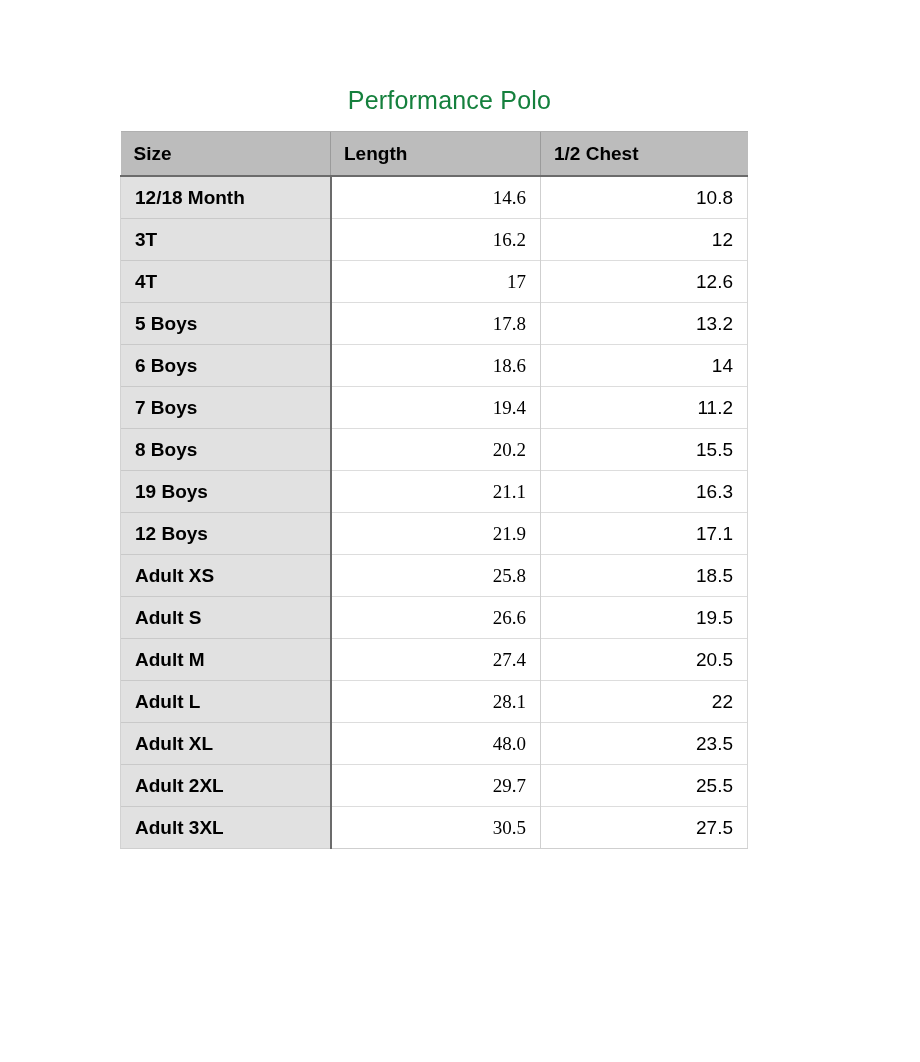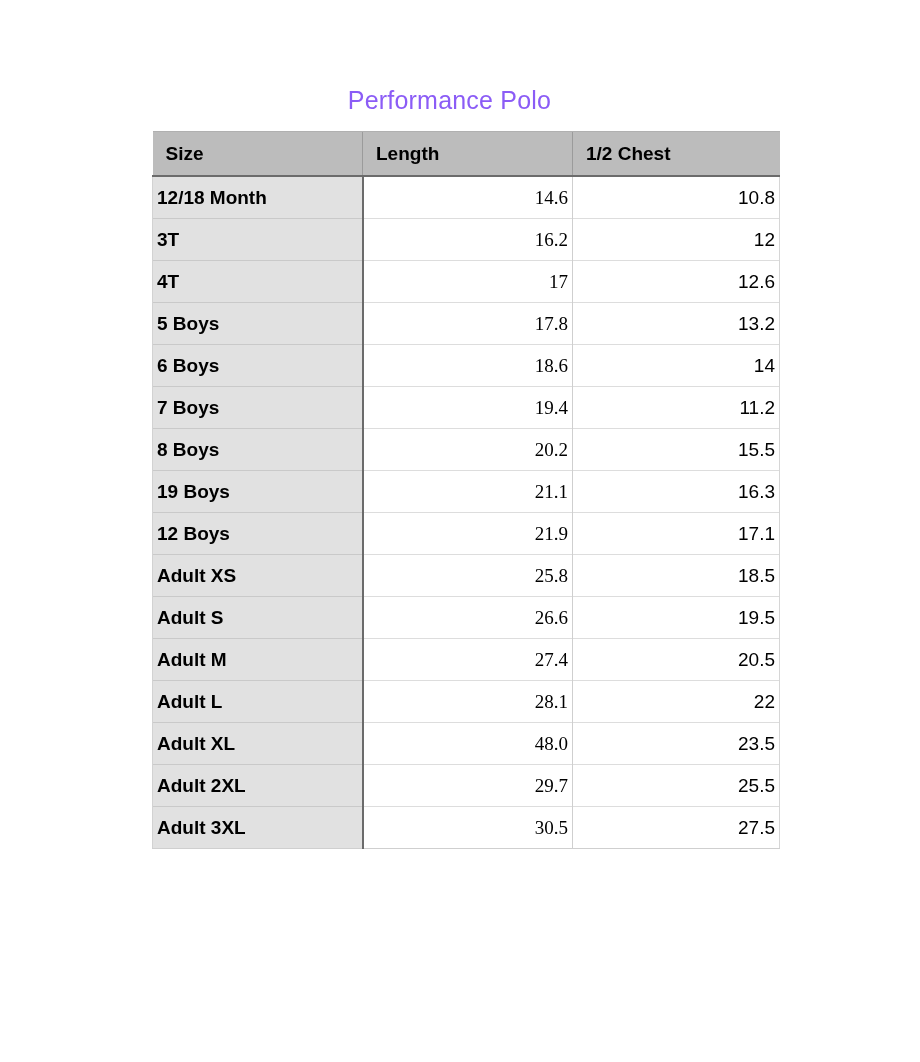--- a/index.html
+++ b/index.html
@@ -18,27 +18,27 @@
   }
   .title {
     position: absolute;
     top: 86px;
     left: 136px;
     width: 627px;
     margin: 0;
     text-align: center;
     font-size: 25px;
     font-weight: 400;
-    color: #8b5cf6;
+    color: #15803d;
     letter-spacing: 0.2px;
   }
   table.size-chart {
     position: absolute;
     top: 131px;
-    left: 152px;
+    left: 120px;
     width: 627px;
     border-collapse: collapse;
     table-layout: fixed;
     font-size: 19px;
   }
   table.size-chart th {
     background: var(--header-bg, #bcbcbc);
     font-weight: 700;
     text-align: left;
     padding: 10px 12px 10px 13px;
@@ -46,21 +46,21 @@
     border-top: 1px solid #b0b0b0;
     border-bottom: 2px solid #6b6b6b;
     overflow: hidden;
     white-space: nowrap;
   }
   table.size-chart th.col-1,
   table.size-chart th.col-2 {
     border-left: 1px solid #9b9b9b;
   }
   table.size-chart td {
-    padding: 9px 4px;
+    padding: 9px 14px;
     line-height: 23px;
     overflow: hidden;
     white-space: nowrap;
   }
   td.size-cell {
     background: var(--size-col-bg, #e1e1e1);
     font-weight: 700;
     padding-left: 13px;
     border-top: 1px solid #c9c9c9;
     border-left: 1px solid #d2d2d2;

